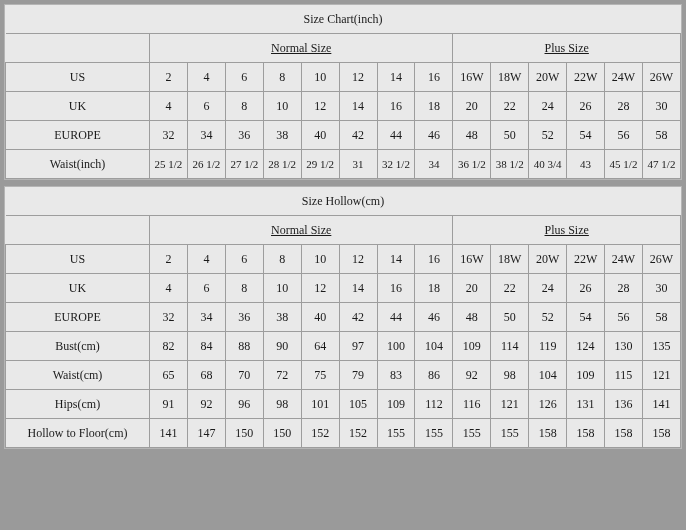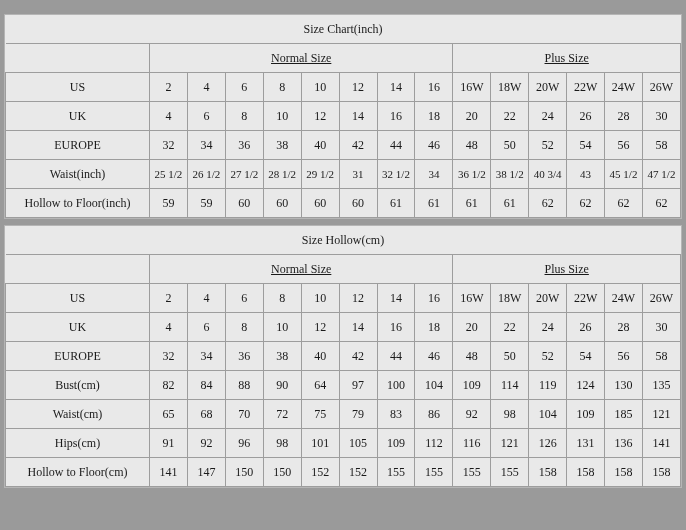--- a/index.html
+++ b/index.html
@@ -10,21 +10,21 @@
   body {
     width: 686px;
     height: 530px;
     font-family: "Liberation Serif", serif;
     overflow: hidden;
   }
   .page {
     width: 686px;
     height: 530px;
     box-sizing: border-box;
-    padding: 14px 4px;
+    padding: 4px 4px;
     display: flex;
     flex-direction: column;
     gap: 6px;
     background: #9a9a9a;
   }
   .chart-block {
     background: #e9e9e9;
     border: 1px solid #b5b5b5;
     box-sizing: border-box;
   }
@@ -164,37 +164,20 @@
           <td class="v-cell small">34</td>
           <td class="v-cell small">36 1/2</td>
           <td class="v-cell small">38 1/2</td>
           <td class="v-cell small">40 3/4</td>
           <td class="v-cell small">43</td>
           <td class="v-cell small">45 1/2</td>
           <td class="v-cell small">47 1/2</td>
         </tr>
 
 
-        <tr>
-          <td class="rowhead">Hollow to Floor(inch)</td>
-          <td class="v-cell">59</td>
-          <td class="v-cell">59</td>
-          <td class="v-cell">60</td>
-          <td class="v-cell">60</td>
-          <td class="v-cell">60</td>
-          <td class="v-cell">60</td>
-          <td class="v-cell">61</td>
-          <td class="v-cell">61</td>
-          <td class="v-cell">61</td>
-          <td class="v-cell">61</td>
-          <td class="v-cell">62</td>
-          <td class="v-cell">62</td>
-          <td class="v-cell">62</td>
-          <td class="v-cell">62</td>
-        </tr>
       </tbody>
     </table>
   </div>
 
   <div class="chart-block">
     <table class="chart">
       <colgroup>
         <col style="width:144px">
         <col span="14">
       </colgroup>
@@ -287,21 +270,21 @@
           <td class="v-cell">70</td>
           <td class="v-cell">72</td>
           <td class="v-cell">75</td>
           <td class="v-cell">79</td>
           <td class="v-cell">83</td>
           <td class="v-cell">86</td>
           <td class="v-cell">92</td>
           <td class="v-cell">98</td>
           <td class="v-cell">104</td>
           <td class="v-cell">109</td>
-          <td class="v-cell">185</td>
+          <td class="v-cell">115</td>
           <td class="v-cell">121</td>
         </tr>
 
         <tr>
           <td class="rowhead">Hips(cm)</td>
           <td class="v-cell">91</td>
           <td class="v-cell">92</td>
           <td class="v-cell">96</td>
           <td class="v-cell">98</td>
           <td class="v-cell">101</td>

